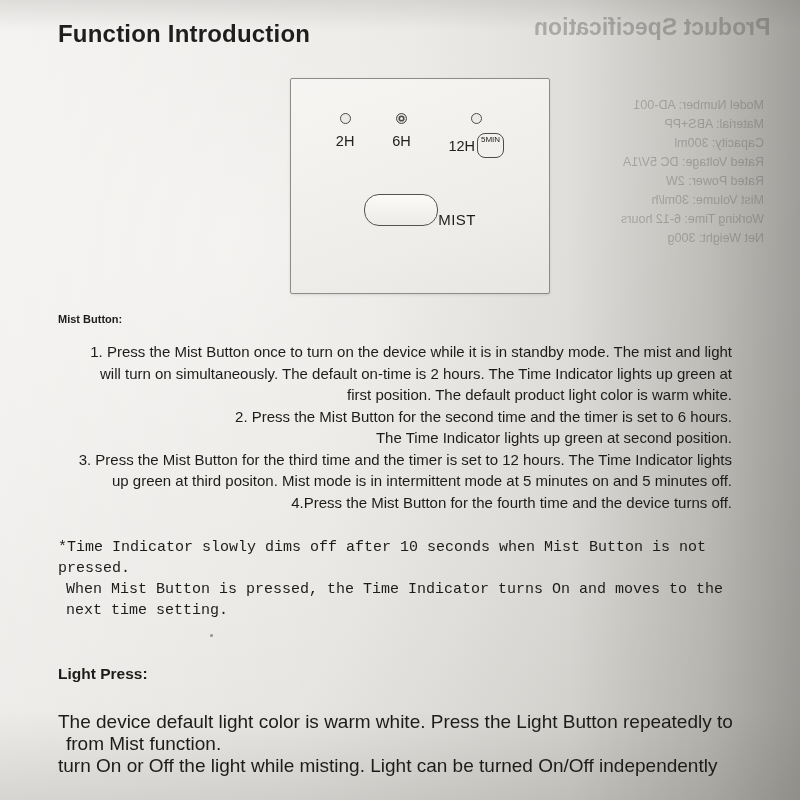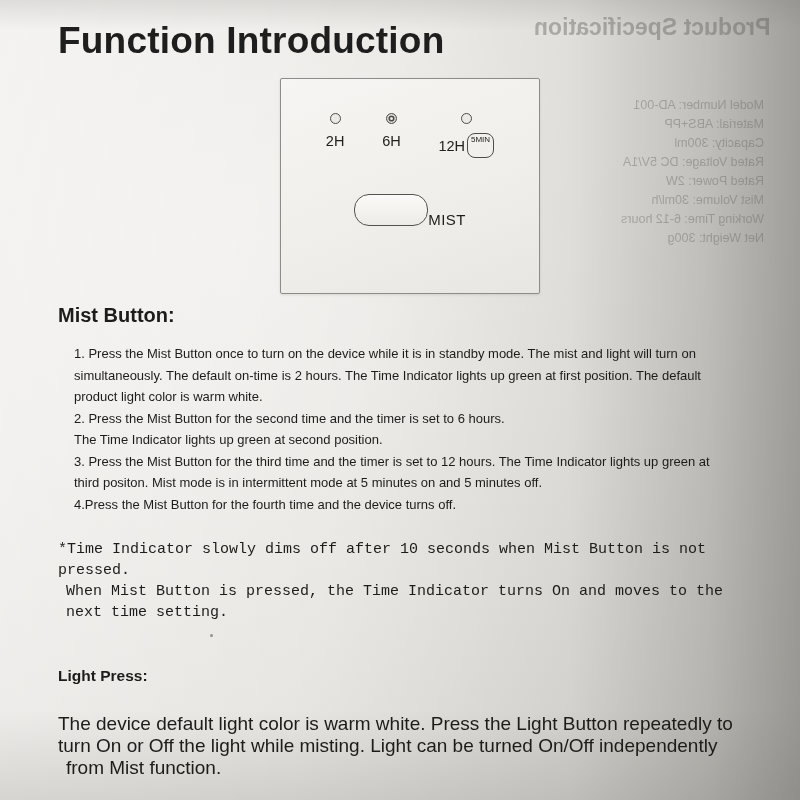--- a/index.html
+++ b/index.html
@@ -41,21 +41,21 @@
     left: 0; top: 0;
     width: 800px; height: 30px;
     background: linear-gradient(to top, rgba(120,118,112,0) 0%, rgba(110,108,103,0.16) 100%);
     pointer-events: none;
   }
 
   .title {
     position: absolute;
     left: 58px;
     top: 20px;
-    font-size: 37px;
+    font-size: 24px;
     font-weight: bold;
     color: #1e1e1e;
     letter-spacing: 0.2px;
   }
 
   
   .bleed {
     position: absolute;
     right: 30px;
     top: 14px;
@@ -76,21 +76,21 @@
     color: rgba(95,93,89,0.38);
     font-size: 12.5px;
     line-height: 19px;
     text-align: left;
   }
   .bleed-lines div { white-space: nowrap; }
 
   
   .panel {
     position: absolute;
-    left: 280px;
+    left: 290px;
     top: 78px;
     width: 258px;
     height: 214px;
     border: 1.6px solid #8e8c88;
     border-radius: 2px;
     background: linear-gradient(160deg, #f6f5f3 0%, #efeeea 60%, #e8e6e2 100%);
     box-shadow: 0 1px 3px rgba(0,0,0,0.10);
     text-align: center;
   }
   .led-row {
@@ -164,28 +164,29 @@
 
   
   .content {
     position: absolute;
     left: 58px;
     top: 300px;
     width: 690px;
     color: #1d1c1a;
   }
   .sec-head {
-    font-size: 20px;
-    font-weight: bold;
-    margin: 4px 0 14px 0;
+    font-size: 11px;
+    font-weight: bold;
+    margin: 13px 0 14px 0;
   }
   p.para {
     margin: 16px;
-    font-size: 13px;
+    font-size: 15px;
     line-height: 21.5px;
+    text-align: right;
   }
   .block-1 { margin-bottom: 0; }
   .note {
     margin-top: 24px;
     font-size: 15px;
     line-height: 21px;
     font-family: Liberation Mono, monospace;
   }
   .note .ind { display: block; padding-left: 8px; }
   .light-head {
@@ -270,19 +271,19 @@
 
     <div class="note">
       <span>*Time Indicator slowly dims off after 10 seconds when Mist Button is not pressed.</span>
       <span class="ind">When Mist Button is pressed, the Time Indicator turns On and moves to the</span>
       <span class="ind">next time setting.</span>
     </div>
 
     <div class="light-head">Light Press:</div>
     <div class="light-body">
       <span>The device default light color is warm white. Press the Light Button repeatedly to</span>
+      <span class="ind" style="padding-left:8px;">from Mist function.</span>
       <span class="ind">turn On or Off the light while misting. Light can be turned On/Off independently</span>
-      <span class="ind" style="padding-left:8px;">from Mist function.</span>
     </div>
   </div>
 
   <div class="speck" style="left:210px; top:634px;"></div>
 </div>
 
 </body></html>

